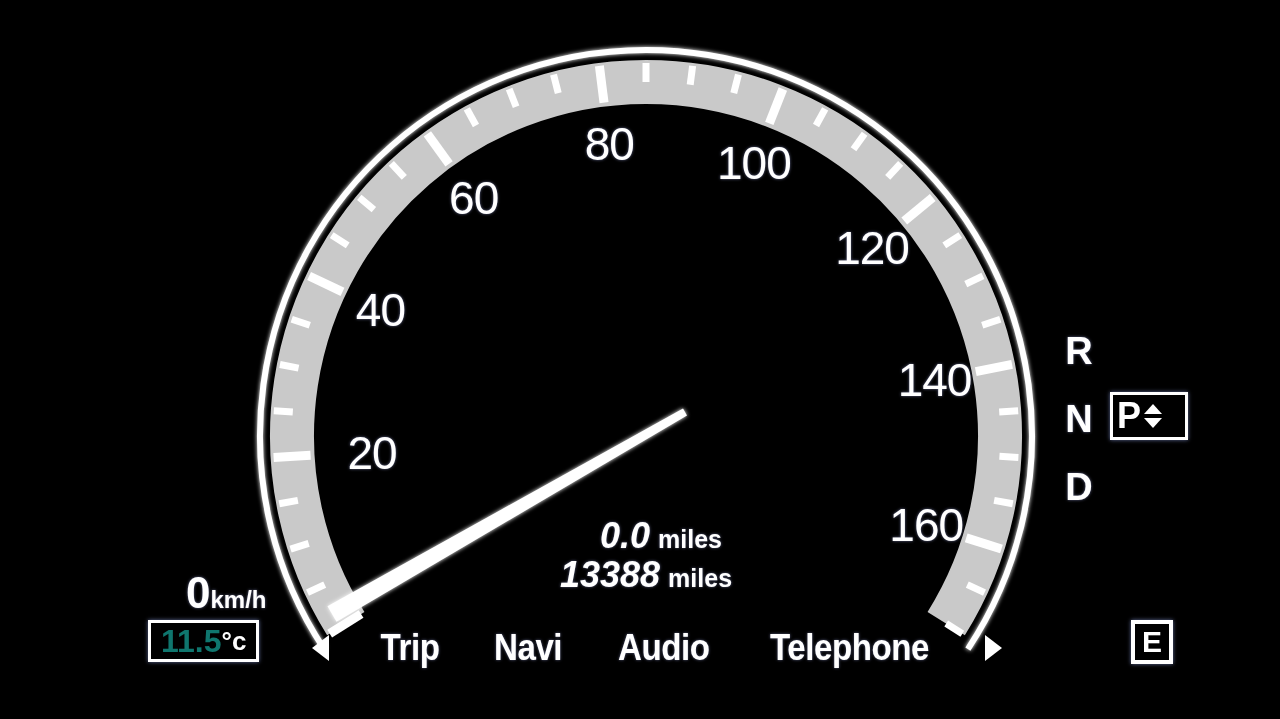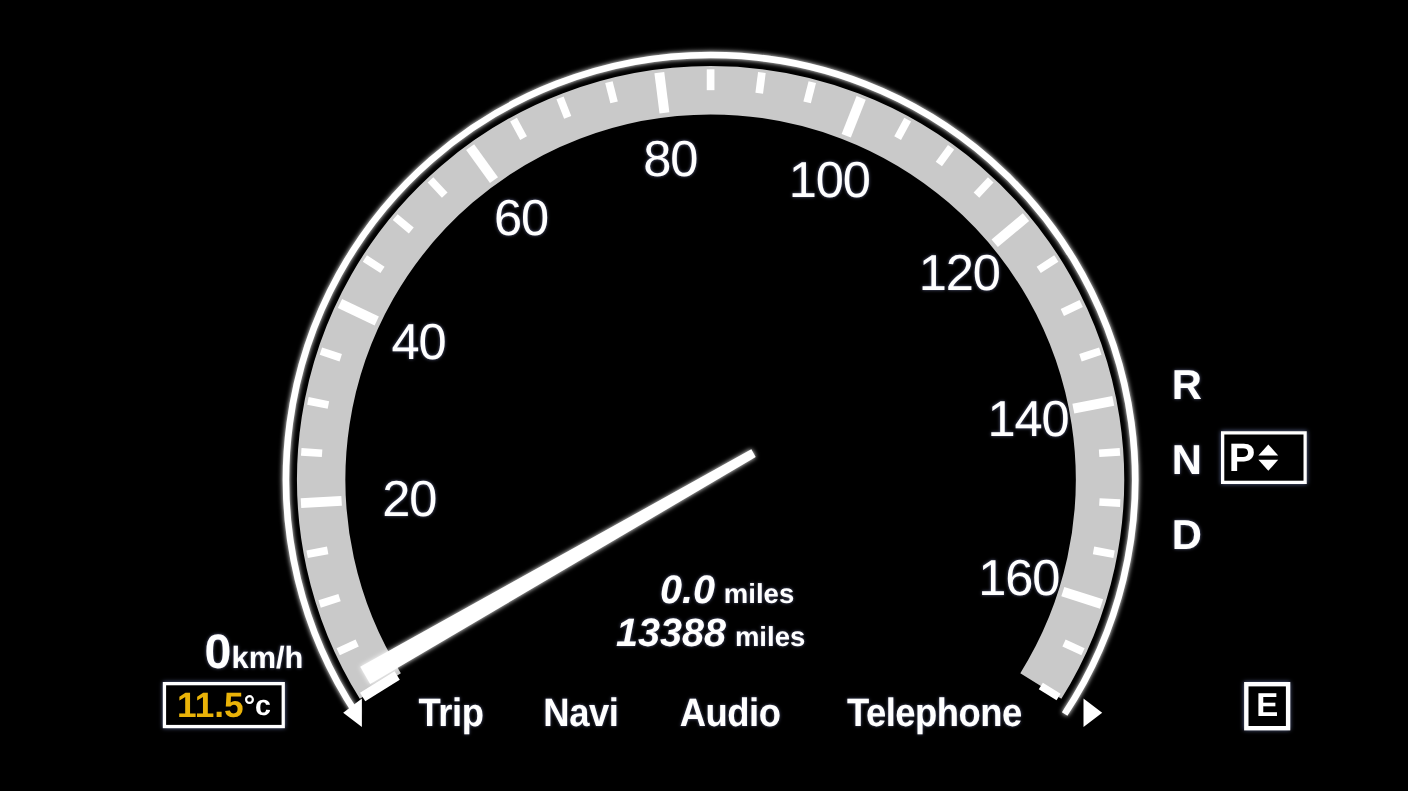--- a/index.html
+++ b/index.html
@@ -46,21 +46,21 @@
   }
   .unit-readout .big {
     font-family: "Liberation Sans", sans-serif;
     font-weight: bold;
     font-size: 44px;
     vertical-align: baseline;
   }
   .unit-readout .small {
     font-family: "Liberation Sans", sans-serif;
     font-weight: bold;
-    font-size: 28px;
+    font-size: 24px;
     vertical-align: baseline;
   }
 
   
   #trip-block {
     position: absolute;
     left: 560px;
     top: 518px;
     text-align: left;
     white-space: nowrap;
@@ -161,21 +161,21 @@
     box-sizing: border-box;
     display: flex;
     align-items: center;
     box-shadow: 0 0 4px rgba(160,180,255,0.6);
   }
   #temperature-value {
     font-family: "Liberation Sans", sans-serif;
     font-weight: bold;
     font-size: 32px;
     line-height: 1;
-    color: #eab308;
+    color: #0f766e;
   }
   #temperature-unit {
     font-family: "Liberation Sans", sans-serif;
     font-weight: bold;
     font-size: 26px;
     line-height: 1;
     color: #ffffff;
   }
 
   

